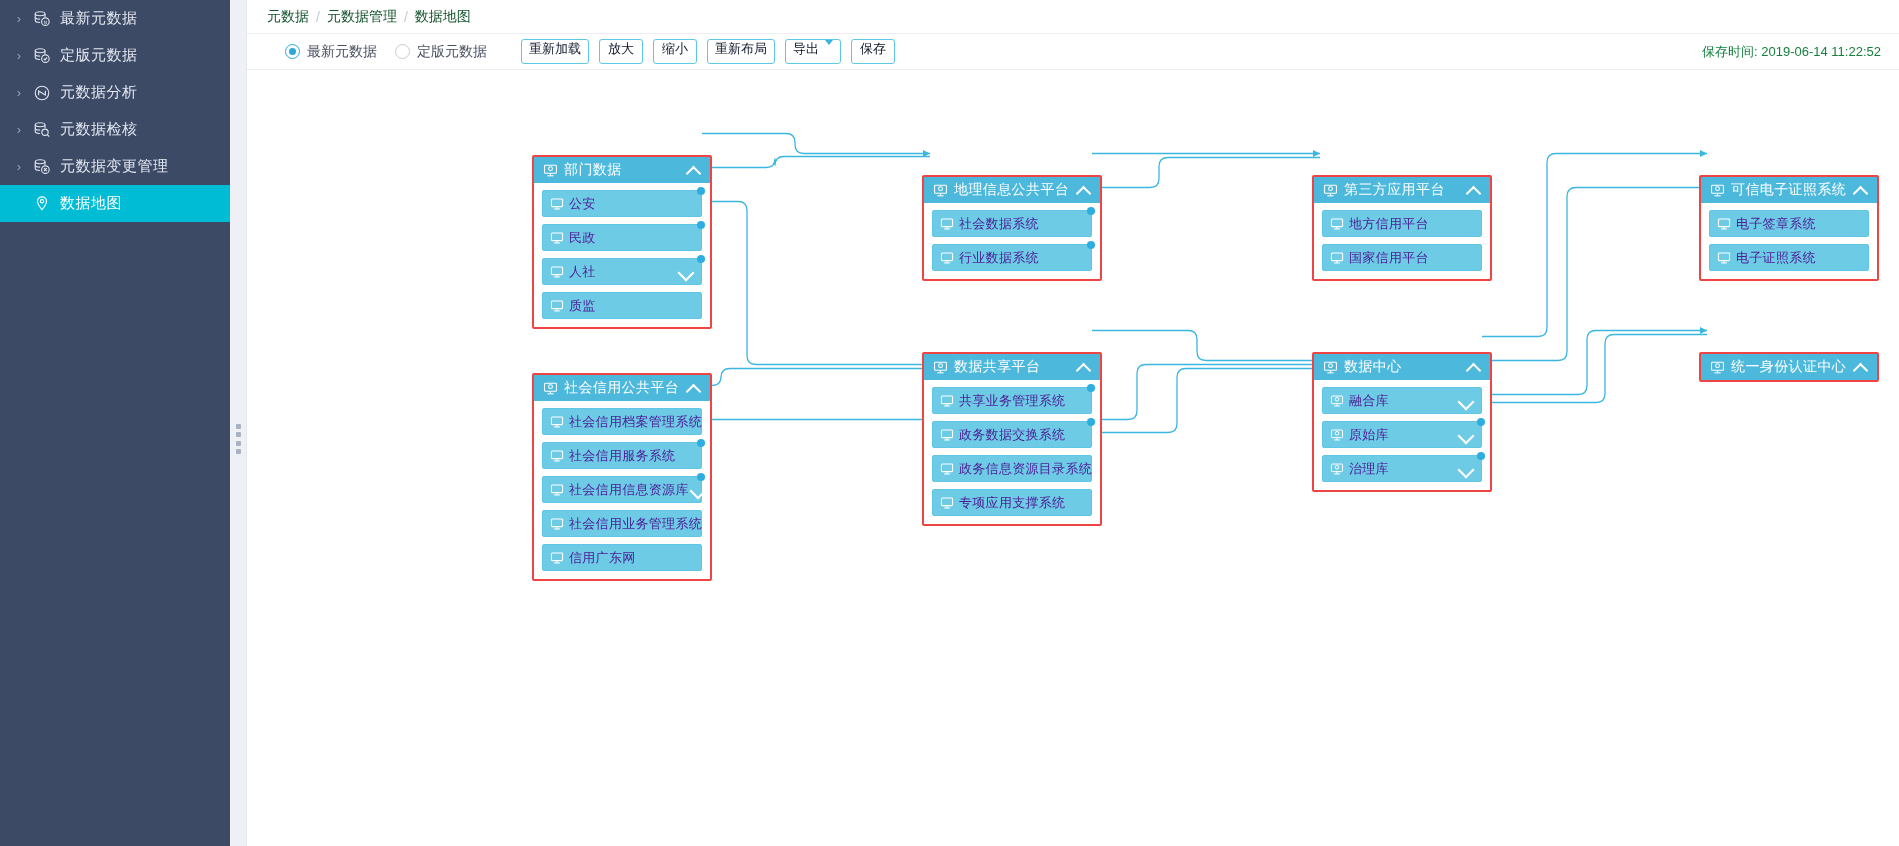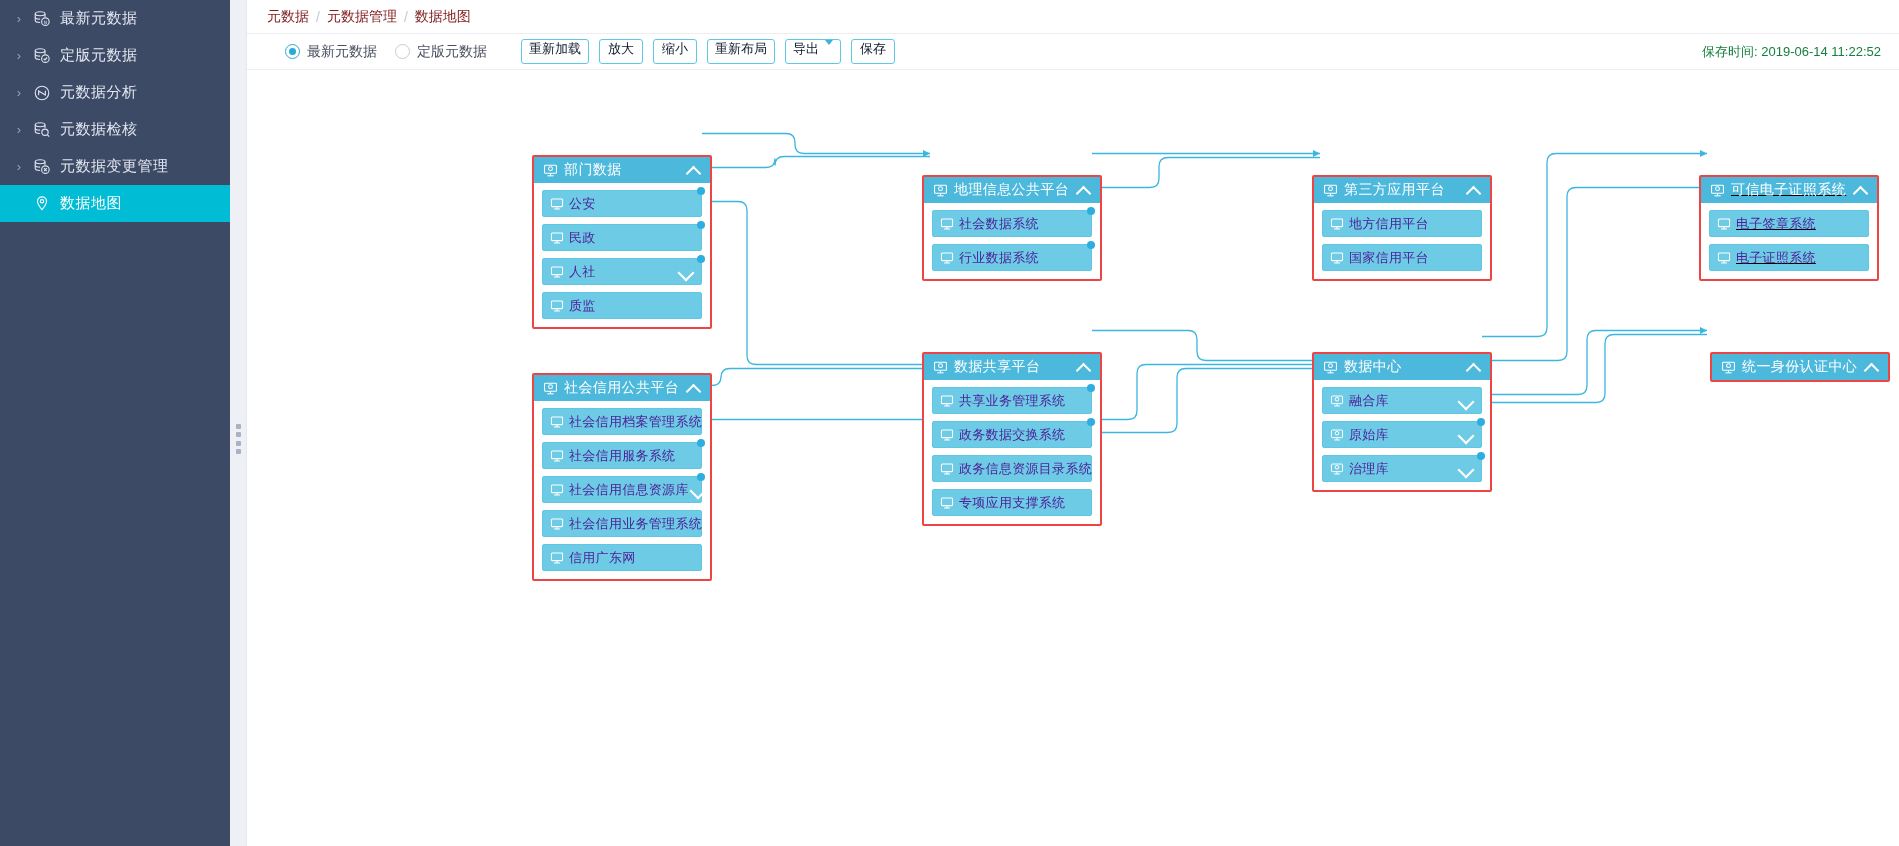--- a/index.html
+++ b/index.html
@@ -66,21 +66,21 @@
     flex: 1 1 auto; position: relative;
     height: 846px; background: #ffffff;
     margin-left: 17px;
   }
   #breadcrumb {
     height: 33px; display: flex; align-items: center;
     padding-left: 20px;
     font-size: 14px; color: #9aa2b1;
     background: #fff;
   }
-  #breadcrumb span { color: #7f1d1d; }
+  #breadcrumb span { color: #14532d; }
   #breadcrumb .sep { margin: 0 7px; color: #c3c9d4; }
 
   #toolbar {
     height: 37px;
     border-top: 1px solid #eceef2;
     border-bottom: 1px solid #eceef2;
     display: flex; align-items: center;
     padding: 0 18px 0 22px;
     background: #fff;
     position: relative;
@@ -662,21 +662,21 @@
                     <line x1="12" y1="16.5" x2="12" y2="20.5"></line>
                     <line x1="7" y1="20.5" x2="17" y2="20.5"></line>
                   </svg>
                 </span>
                 <span class="nlabel">治理库</span>
                 <span class="ncollapse"></span>
                 <span class="port"></span>
               </div>
             </div>
           </div>
-          <div class="group" style="left: 1452px; top: 105px; width: 180px; text-decoration: underline;">
+          <div class="group" style="left: 1452px; top: 105px; width: 180px;">
             <div class="group-head">
               <span class="ghico">
                 <svg width="15" height="15" viewBox="0 0 24 24" fill="none" stroke="#ffffff" stroke-width="1.7">
                   <rect x="2.5" y="3.5" width="19" height="13" rx="1.5"></rect>
                   <circle cx="12" cy="9" r="3.1"></circle>
                   <line x1="12" y1="16.5" x2="12" y2="20.5"></line>
                   <line x1="7" y1="20.5" x2="17" y2="20.5"></line>
                 </svg>
               </span>
               <span class="gtitle">可信电子证照系统</span>
@@ -698,21 +698,21 @@
                   <svg width="14" height="14" viewBox="0 0 24 24" fill="none" stroke="#ffffff" stroke-width="1.8">
                     <rect x="2.5" y="3.5" width="19" height="13" rx="1.5"></rect>
                     <line x1="12" y1="16.5" x2="12" y2="20.5"></line>
                     <line x1="7" y1="20.5" x2="17" y2="20.5"></line>
                   </svg>
                 </span>
                 <span class="nlabel">电子证照系统</span>
               </div>
             </div>
           </div>
-          <div class="group" style="left: 1452px; top: 282px; width: 180px; margin-left: 11px;">
+          <div class="group" style="left: 1452px; top: 282px; width: 180px;">
             <div class="group-head">
               <span class="ghico">
                 <svg width="15" height="15" viewBox="0 0 24 24" fill="none" stroke="#ffffff" stroke-width="1.7">
                   <rect x="2.5" y="3.5" width="19" height="13" rx="1.5"></rect>
                   <circle cx="12" cy="9" r="3.1"></circle>
                   <line x1="12" y1="16.5" x2="12" y2="20.5"></line>
                   <line x1="7" y1="20.5" x2="17" y2="20.5"></line>
                 </svg>
               </span>
               <span class="gtitle">统一身份认证中心</span>

